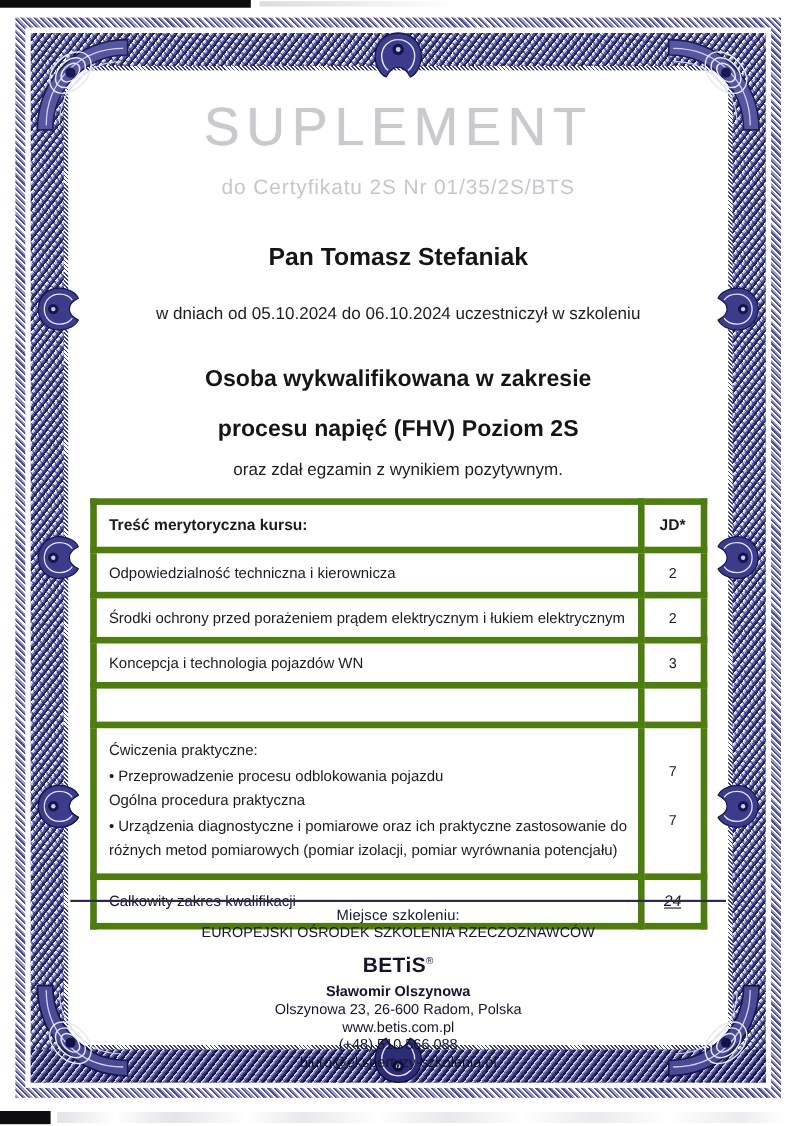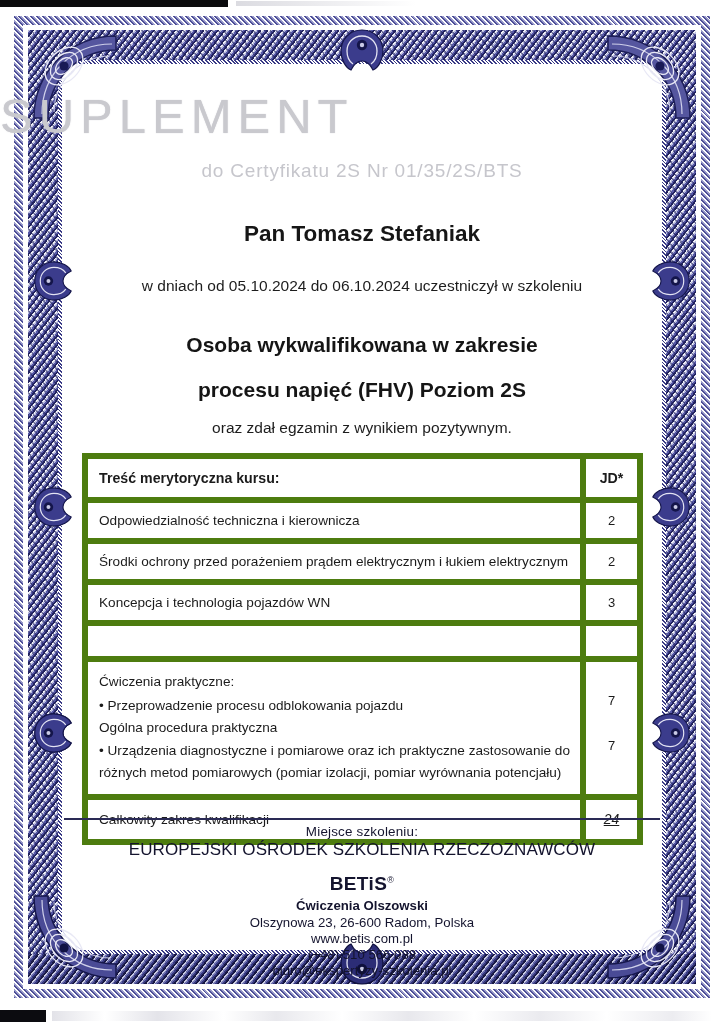--- a/index.html
+++ b/index.html
@@ -180,21 +180,21 @@
     height: 1024px;
     z-index: 20;
     pointer-events: none;
   }
   #content > * { pointer-events: auto; }
 
   .doc-title {
     position: absolute;
     left: 0; right: 0;
     top: 88px;
-    text-align: left;
+    text-align: center;
     font-size: 49px;
     font-weight: 400;
     letter-spacing: 6px;
     color: #c9c9ce;
     text-shadow: 0 0 1px rgba(150,150,160,.5);
   }
   .doc-subtitle {
     position: absolute;
     left: 0; right: 0;
     top: 160px;
@@ -315,21 +315,21 @@
     top: 818px;
     text-align: center;
     color: #14142e;
   }
   #footer .rule {
     height: 2px;
     background: #2a2a55;
     margin: 0 2px 4px 2px;
   }
   .f-place   { font-size: 13.4px; letter-spacing: .2px; }
-  .f-org     { font-size: 17px; letter-spacing: .1px; margin-top: 1px; }
+  .f-org     { font-size: 13px; letter-spacing: .1px; margin-top: 1px; }
   .f-brand   { font-size: 19px; font-weight: bold; margin-top: 13px; letter-spacing: .4px; }
   .f-brand sup { font-size: 9px; vertical-align: super; font-weight: normal; }
   .f-person  { font-size: 13.2px; font-weight: bold; margin-top: 3px; }
   .f-addr    { font-size: 13.2px; margin-top: 2px; }
   .f-www     { font-size: 13.2px; margin-top: 1px; }
   .f-phone   { font-size: 13.2px; margin-top: 1px; }
   .f-email   { font-size: 13.2px; margin-top: 1px; }
 </style>
 </head>
 <body>
@@ -516,21 +516,21 @@
         <td class="jd-total"><span>24</span></td>
       </tr>
     </tbody>
   </table>
 
   <div id="footer">
     <div class="rule"></div>
     <div class="f-place">Miejsce szkoleniu:</div>
     <div class="f-org">EUROPEJSKI OŚRODEK SZKOLENIA RZECZOZNAWCÓW</div>
     <div class="f-brand"><span>BETiS</span><sup>®</sup></div>
-    <div class="f-person">Ćwiczenia Olszowski</div>
+    <div class="f-person">Sławomir Olszynowa</div>
     <div class="f-addr">Olszynowa 23, 26-600 Radom, Polska</div>
     <div class="f-www">www.betis.com.pl</div>
     <div class="f-phone">(+48) 510 566 088</div>
     <div class="f-email">biuro@ekspertyzy-szkolenia.pl</div>
   </div>
 </div>
 
 <div id="scan-bottom-artifact">
   <div class="blk"></div>
   <div class="ghost"></div>

